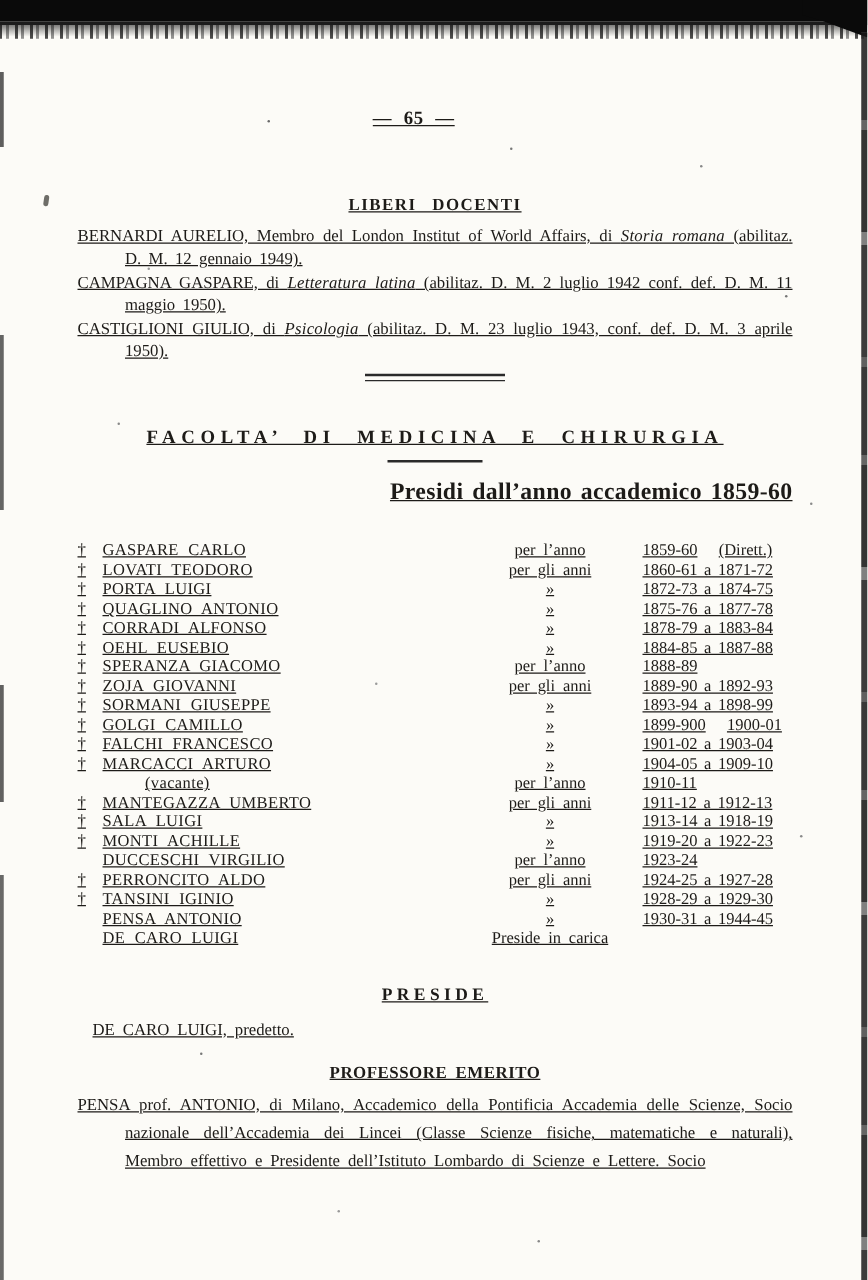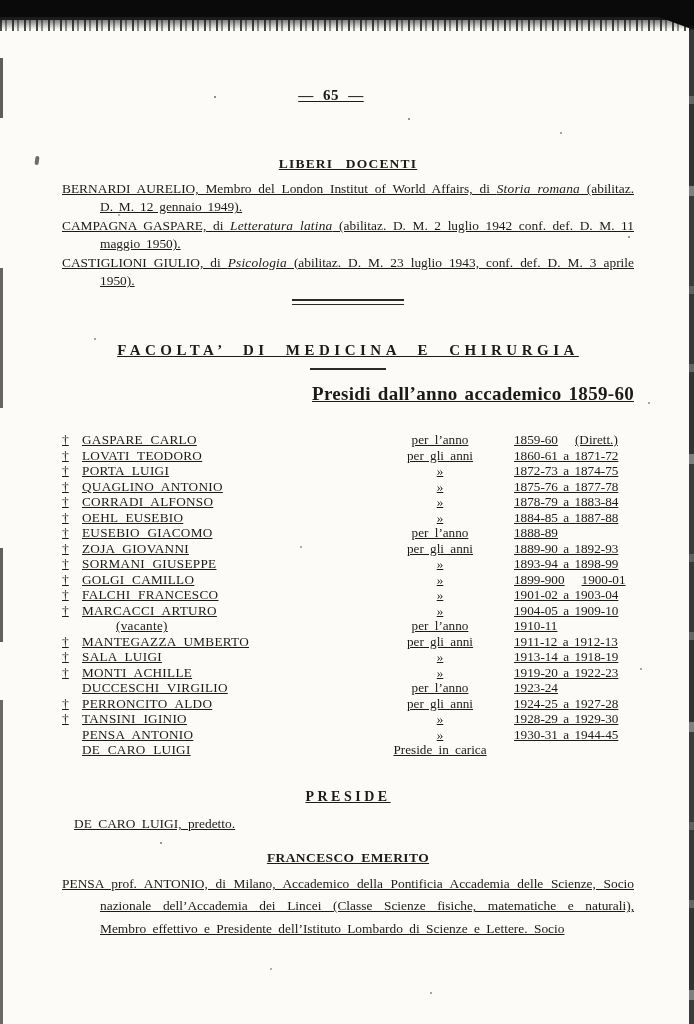--- a/index.html
+++ b/index.html
@@ -151,21 +151,21 @@
 
       <div class="prow">
         <span class="dag">†</span>
         <span class="nm">OEHL EUSEBIO</span>
         <span class="per">»</span>
         <span class="yrs"><span>1884-85 a 1887-88</span></span>
       </div>
 
       <div class="prow">
         <span class="dag">†</span>
-        <span class="nm">EUSEBIO GIACOMO</span>
+        <span class="nm">SPERANZA GIACOMO</span>
         <span class="per">per l’anno</span>
         <span class="yrs"><span>1888-89</span></span>
       </div>
 
       <div class="prow">
         <span class="dag">†</span>
         <span class="nm">ZOJA GIOVANNI</span>
         <span class="per">per gli anni</span>
         <span class="yrs"><span>1889-90 a 1892-93</span></span>
       </div>
@@ -258,16 +258,16 @@
         <span class="dag"></span>
         <span class="nm">DE CARO LUIGI</span>
         <span class="per">Preside in carica</span>
         <span class="yrs"><span></span></span>
       </div>
     </div>
 
   <h3 class="h-preside">PRESIDE</h3>
   <p class="decaro">DE CARO LUIGI, predetto.</p>
 
-  <h3 class="h-emerito">FRANCESCO EMERITO</h3>
+  <h3 class="h-emerito">PROFESSORE EMERITO</h3>
   <p class="pensa">PENSA prof. ANTONIO, di Milano, Accademico della Pontificia Accademia delle Scienze, Socio nazionale dell’Accademia dei Lincei (Classe Scienze fisiche, matematiche e naturali), Membro effettivo e Presidente dell’Istituto Lombardo di Scienze e Lettere. Socio</p>
 
 </div>
 
 </body></html>

